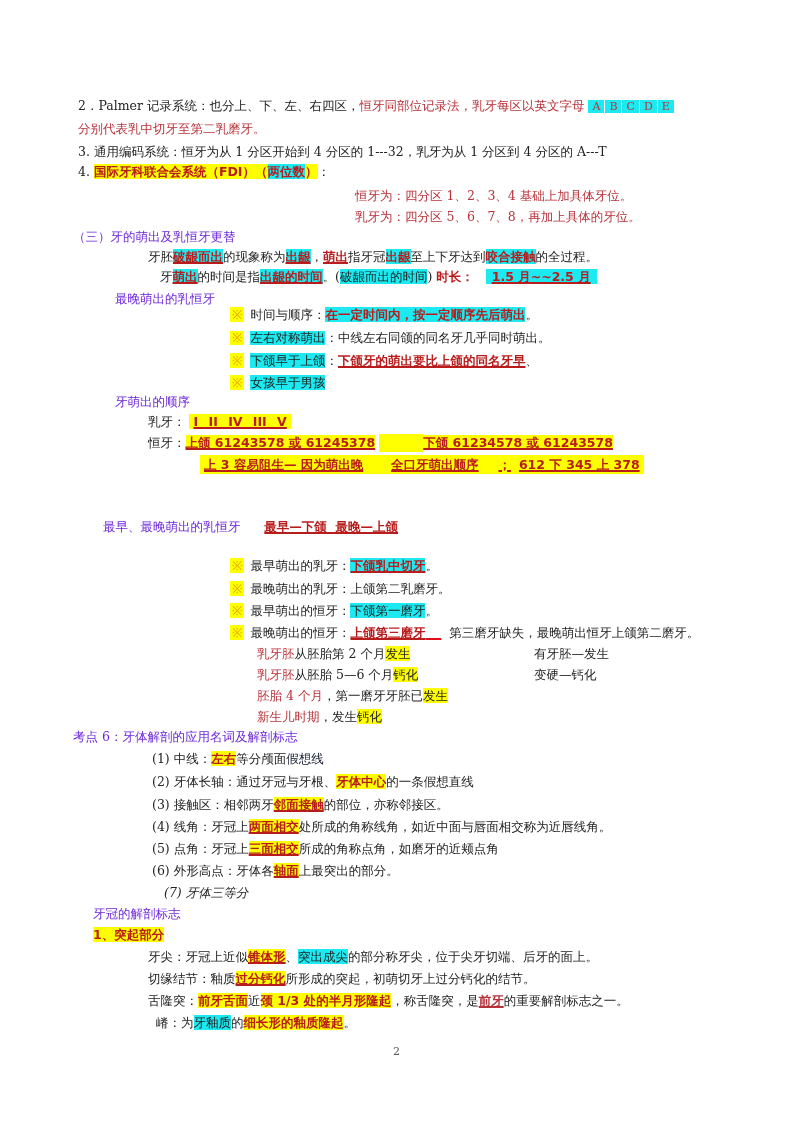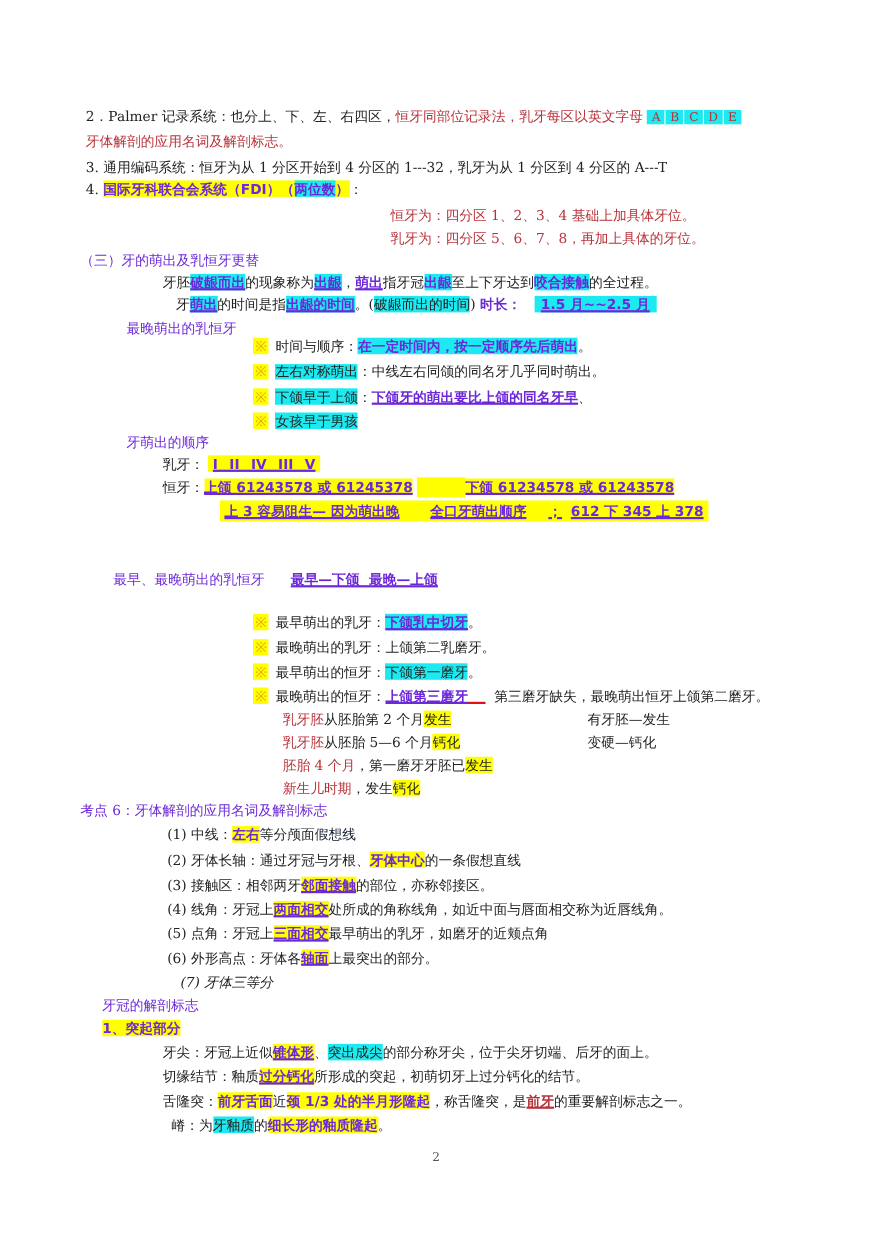--- a/index.html
+++ b/index.html
@@ -1,37 +1,37 @@
 <!DOCTYPE html>
 <html><head>
 <meta charset="utf-8">
 <style>
   html, body { margin:0; padding:0; background:#ffffff; }
   body { width:800px; height:1131px; position:relative; overflow:hidden;
          font-family: "DejaVu Serif", "Liberation Serif", serif; color:#222; font-size:12.5px; }
   .ln { position:absolute; white-space:nowrap; line-height:18px; }
   .red { color:#b8323a; }
-  .rb { color:#6d28d9; font-weight:bold; font-family:"DejaVu Sans","Liberation Sans",sans-serif; }
+  .rb { color:#b91c1c; font-weight:bold; font-family:"DejaVu Sans","Liberation Sans",sans-serif; }
   .blk { color:#0f172a; font-weight:normal; font-family:"DejaVu Sans","Liberation Sans",sans-serif; }
   .u { text-decoration:underline; text-decoration-thickness:2px; }
   .y { background:#ffff00; }
   .c { background:#1de9f0; }
   .cbox { background:#1de9f0; padding:0 4px; margin-right:1px; color:#b8323a; font-size:11px;}
   .mark { background:#ffff00; color:#e6a800; padding:0 2px; margin-right:6px; }
   .plain { color:#6d28d9; }
   .pagenum { position:absolute; left:393px; top:1045px; font-size:11px; color:#555; }
 </style>
 </head>
 <body>
 
 <div class="ln" style="left:78px;top:97px;">
   <span>2．Palmer 记录系统：也分上、下、左、右四区，</span><span class="red">恒牙同部位记录法，乳牙每区以英文字母</span>
   <span class="cbox">A</span><span class="cbox">B</span><span class="cbox">C</span><span class="cbox">D</span><span class="cbox">E</span>
 </div>
-<div class="ln red" style="left:78px;top:120px;">牙体解剖的应用名词及解剖标志。</div>
+<div class="ln red" style="left:78px;top:120px;">分别代表乳中切牙至第二乳磨牙。</div>
 
 <div class="ln" style="left:78px;top:143px;">3. 通用编码系统：恒牙为从 1 分区开始到 4 分区的 1---32，乳牙为从 1 分区到 4 分区的 A---T</div>
 
 <div class="ln" style="left:78px;top:163px;">
   <span>4.</span>
   <span class="y"><span class="rb">国际牙科联合会系统（FDI）（</span><span class="rb c">两位数</span><span class="rb">）</span></span><span>：</span>
 </div>
 <div class="ln red" style="left:355px;top:187px;">恒牙为：四分区 1、2、3、4 基础上加具体牙位。</div>
 <div class="ln red" style="left:355px;top:208px;">乳牙为：四分区 5、6、7、8，再加上具体的牙位。</div>
 
@@ -114,21 +114,21 @@
 <div class="ln" style="left:152px;top:773px;">
   <span>(2) 牙体长轴：通过牙冠与牙根、</span><span class="rb y">牙体中心</span><span>的一条假想直线</span>
 </div>
 <div class="ln" style="left:152px;top:796px;">
   <span>(3) 接触区：相邻两牙</span><span class="rb u y">邻面接触</span><span>的部位，亦称邻接区。</span>
 </div>
 <div class="ln" style="left:152px;top:818px;">
   <span>(4) 线角：牙冠上</span><span class="rb u y">两面相交</span><span>处所成的角称线角，如近中面与唇面相交称为近唇线角。</span>
 </div>
 <div class="ln" style="left:152px;top:840px;">
-  <span>(5) 点角：牙冠上</span><span class="rb u y">三面相交</span><span>最早萌出的乳牙，如磨牙的近颊点角</span>
+  <span>(5) 点角：牙冠上</span><span class="rb u y">三面相交</span><span>所成的角称点角，如磨牙的近颊点角</span>
 </div>
 <div class="ln" style="left:152px;top:862px;">
   <span>(6) 外形高点：牙体各</span><span class="rb u y">轴面</span><span>上最突出的部分。</span>
 </div>
 <div class="ln" style="left:164px;top:884px;font-style:italic;">(7) 牙体三等分</div>
 
 <div class="ln plain" style="left:93px;top:905px;">牙冠的解剖标志</div>
 <div class="ln" style="left:93px;top:926px;">
   <span class="rb y">1、突起部分</span>
 </div>

